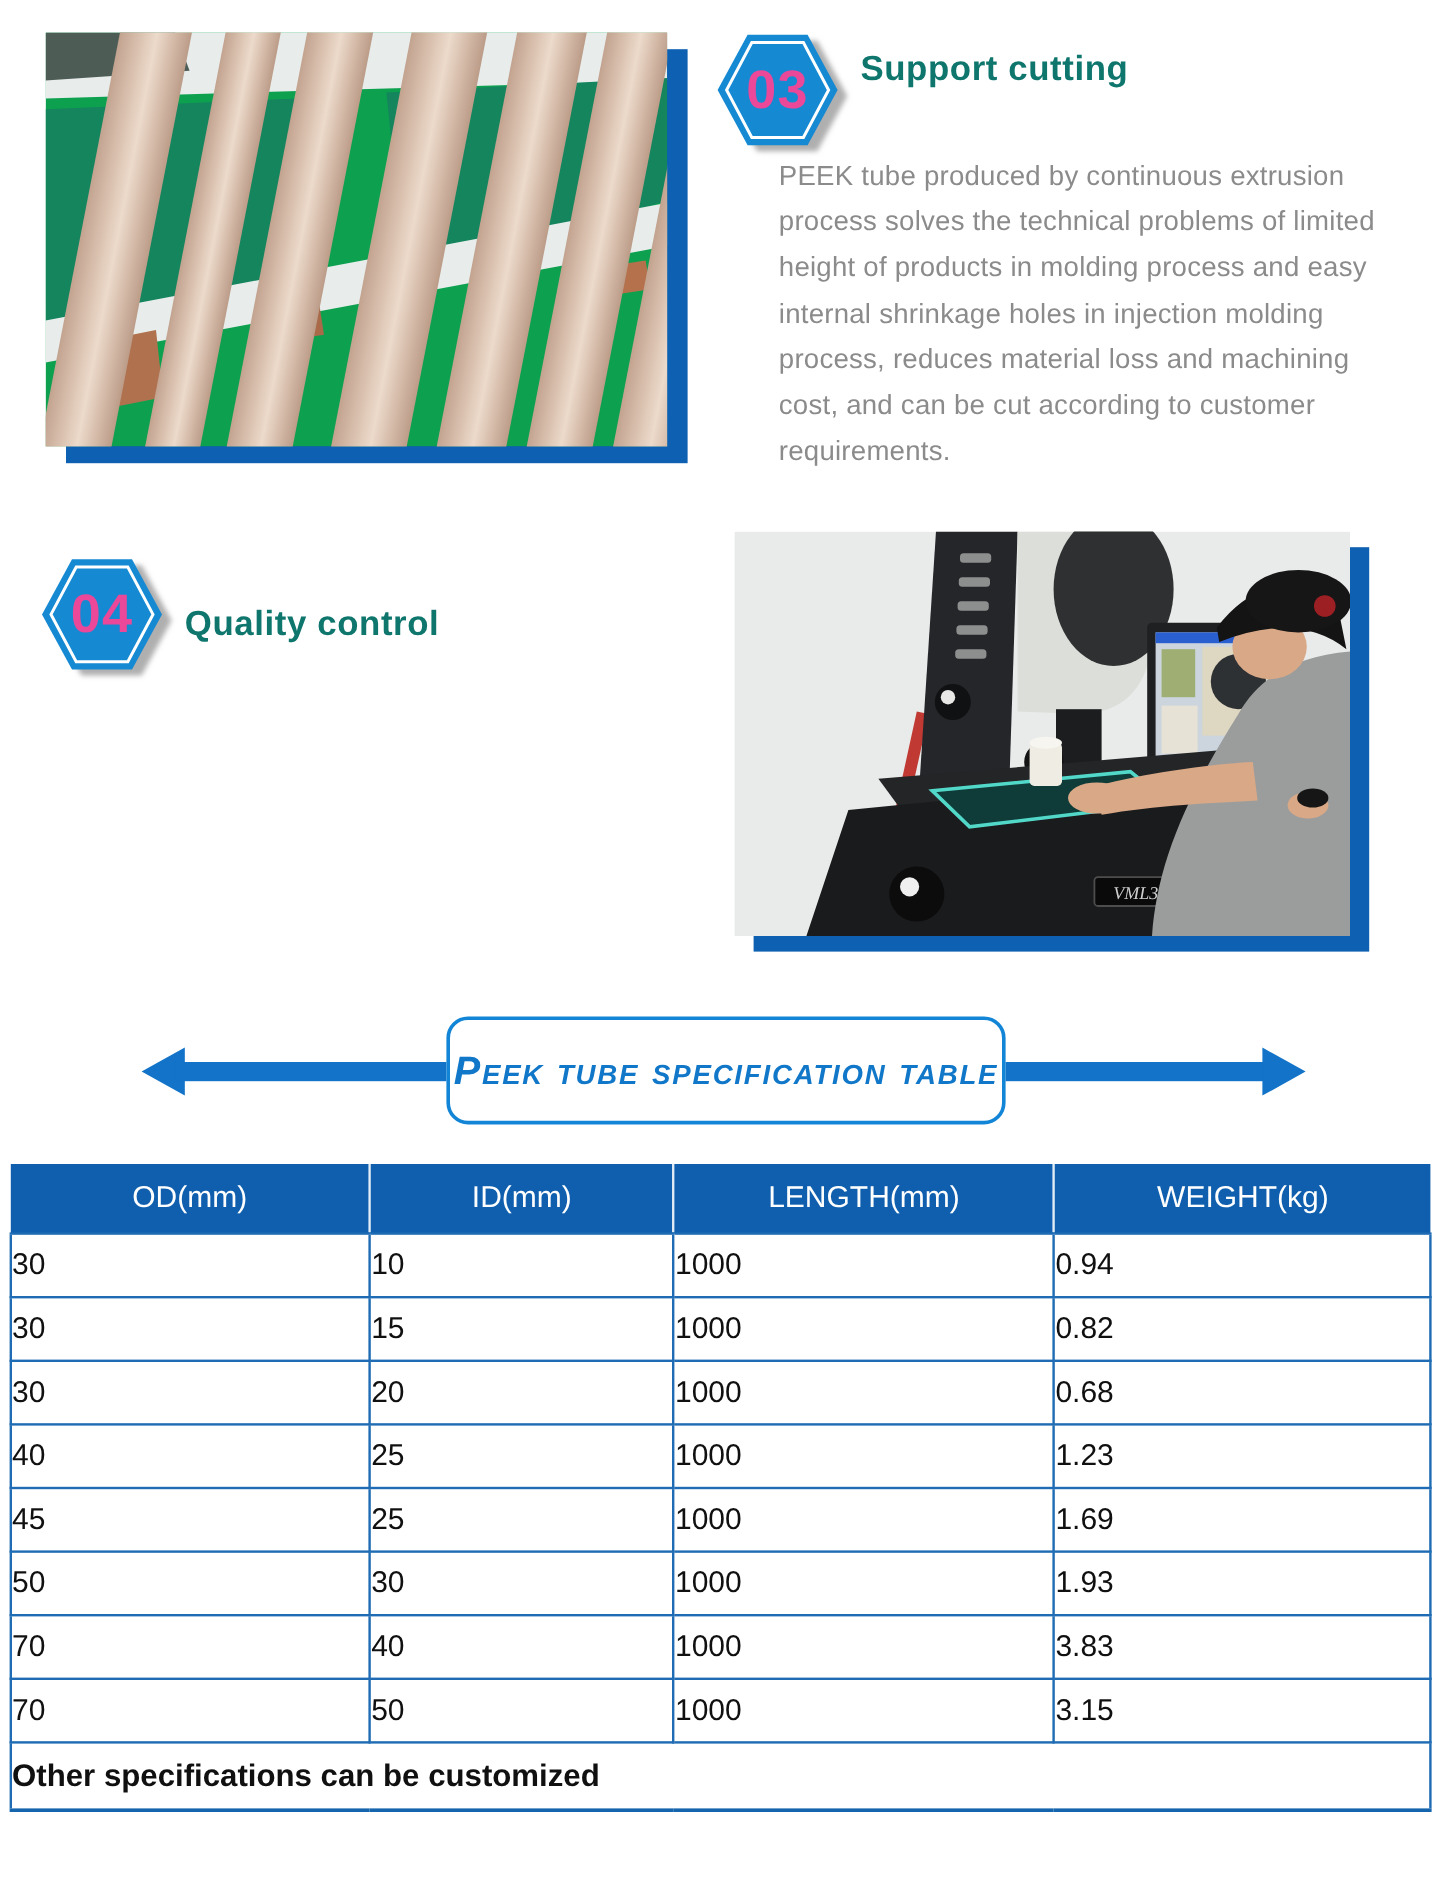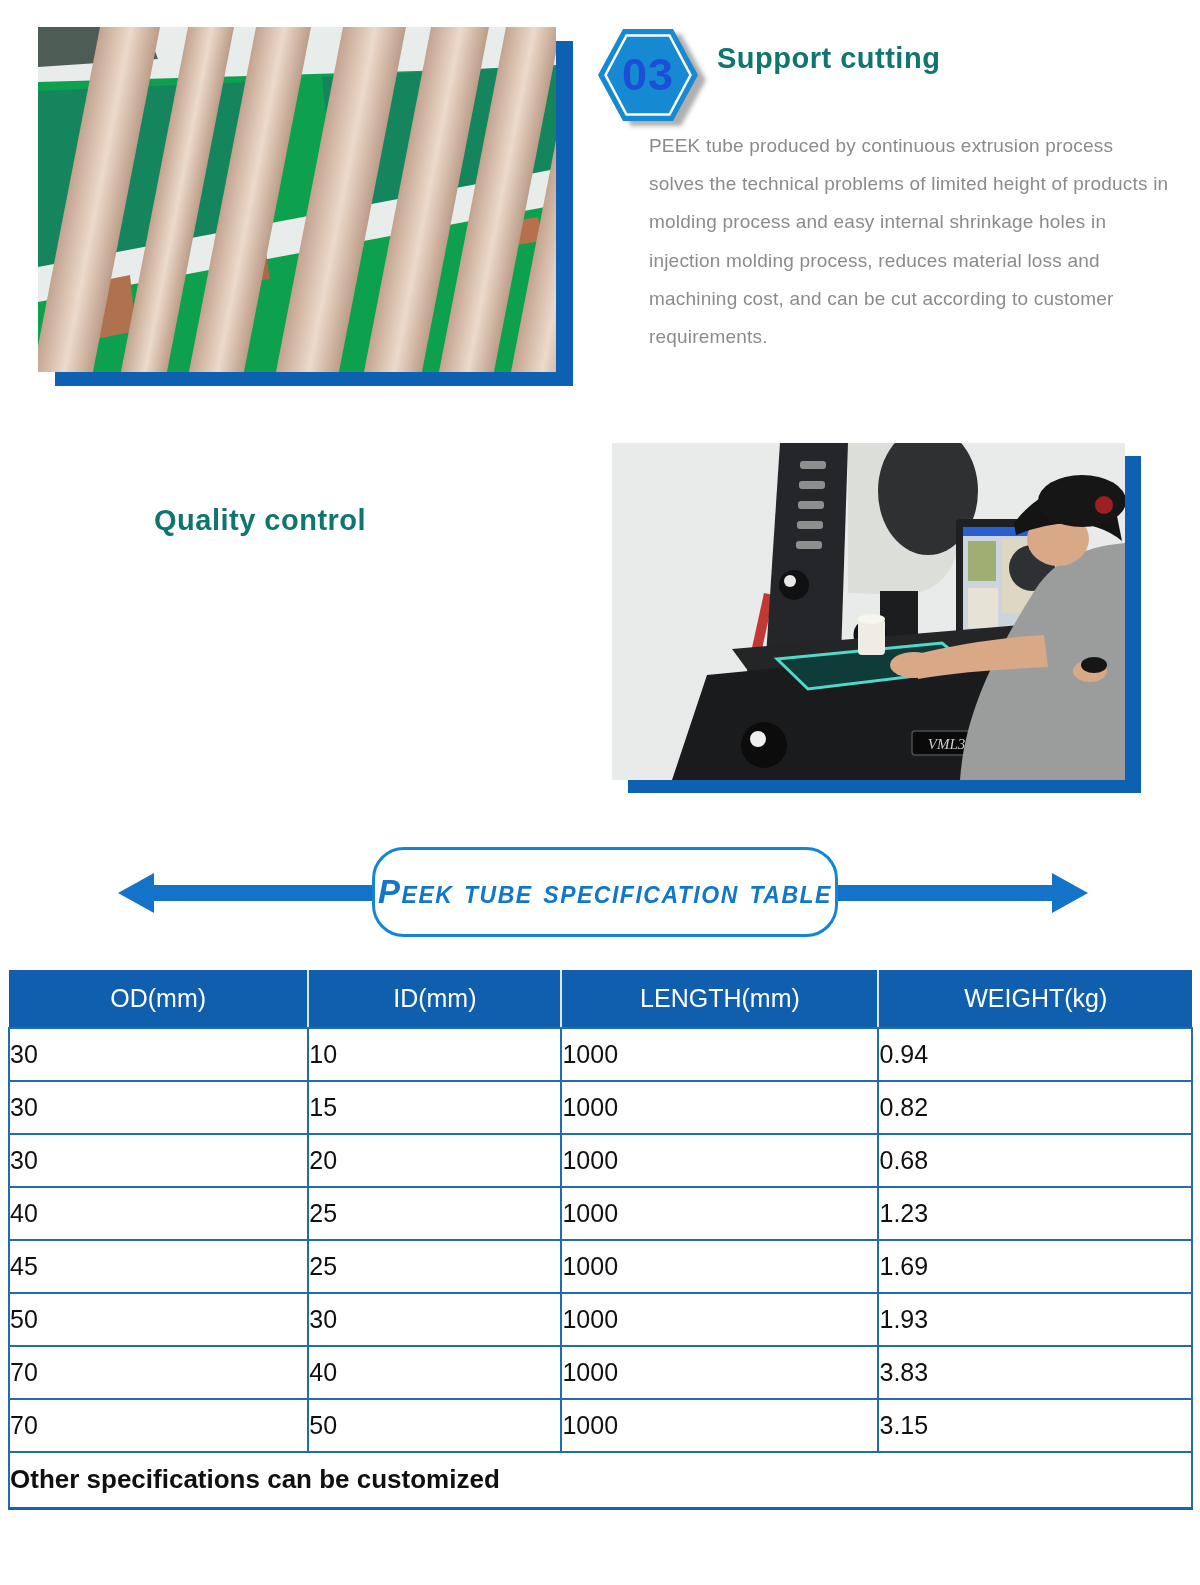--- a/index.html
+++ b/index.html
@@ -17,46 +17,46 @@
   #photo-tubes .photo-shadow { left:17px; top:14px; width:518px; height:345px; }
   #photo-qc { left:612px; top:443px; width:513px; height:337px; }
   #photo-qc .photo-shadow { left:16px; top:13px; width:513px; height:337px; }
   .photo { position:absolute; left:0; top:0; width:100%; height:100%; display:block; }
 
   
   .hex-badge { position:absolute; width:104px; height:96px; }
   .hex-badge svg { position:absolute; inset:0; width:100%; height:100%;
                    filter:drop-shadow(8px 5px 2px rgba(95,95,95,.5)); }
   .hex-num { position:absolute; inset:0; display:flex; align-items:center; justify-content:center;
-             color:#1d4ed8; font-size:45px; font-weight:bold; letter-spacing:1px; }
+             color:#ec4899; font-size:45px; font-weight:bold; letter-spacing:1px; }
   #badge-03 { left:596px; top:27px; }
   #badge-04 { left:33px;  top:464px; }
 
   .step-title { position:absolute; font-size:29px; font-weight:bold; color:#0f766e; letter-spacing:.5px; }
   #title-03 { left:717px; top:42px; }
   #title-04 { left:154px; top:504px; }
 
-  .step-body { position:absolute; font-size:19px; line-height:38.2px; color:#8b8b8b; letter-spacing:.2px; }
+  .step-body { position:absolute; font-size:23px; line-height:38.2px; color:#8b8b8b; letter-spacing:.2px; }
   #body-03 { left:649px; top:127px; width:524px; }
   #body-04 { left:104px; top:551px; width:502px; }
 
   
   .banner { position:absolute; left:0; top:845px; width:1200px; height:96px; }
   .arrow { position:absolute; height:40px; top:28px; }
   .arrow .shaft { position:absolute; top:12px; height:16px; background:#1273c8; }
   .arrow .head  { position:absolute; width:0; height:0;
                   border-top:20px solid transparent; border-bottom:20px solid transparent; }
   #arrow-left  { left:118px; width:254px; }
   #arrow-left .head  { left:0; border-right:36px solid #1273c8; }
   #arrow-left .shaft { left:28px; right:0; }
   #arrow-right { left:838px; width:250px; }
   #arrow-right .head  { right:0; border-left:36px solid #1273c8; }
   #arrow-right .shaft { left:0; right:28px; }
   .banner-box { position:absolute; left:372px; top:2px; width:466px; height:90px;
-                background:#fff; border:3px solid #1285d6; border-radius:32px;
+                background:#fff; border:3px solid #1285d6; border-radius:18px;
                 display:flex; align-items:center; justify-content:center; }
   .banner-title { font-style:italic; font-variant:small-caps; font-weight:600;
                   font-size:33px; color:#1177c8; letter-spacing:1.5px; white-space:nowrap; }
 
   
   .spec-table { position:absolute; left:8px; top:970px; width:1185px;
                 border-collapse:collapse; table-layout:fixed; }
   .spec-table th {
     background:#0f5fae; color:#fff; font-weight:400; font-size:25px; height:58px;
     border-left:2px solid rgba(255,255,255,.85); border-bottom:2px solid #1f6cb4;
@@ -114,20 +114,27 @@
   <span class="hex-badge" id="badge-03">
     <svg viewBox="0 0 104 96">
       <polygon points="27,2 77,2 102,48 77,94 27,94 2,48" fill="#1689d3"></polygon>
       <polygon points="30.5,8.5 73.5,8.5 94.5,48 73.5,87.5 30.5,87.5 9.5,48" fill="none" stroke="#ffffff" stroke-width="2.5"></polygon>
     </svg>
     <span class="hex-num">03</span>
   </span>
   <h2 class="step-title" id="title-03">Support cutting</h2>
   <p class="step-body" id="body-03">PEEK tube produced by continuous extrusion process solves the technical problems of limited height of products in molding process and easy internal shrinkage holes in injection molding process, reduces material loss and machining cost, and can be cut according to customer requirements.</p>
 
+  <span class="hex-badge" id="badge-04">
+    <svg viewBox="0 0 104 96">
+      <polygon points="27,2 77,2 102,48 77,94 27,94 2,48" fill="#1689d3"></polygon>
+      <polygon points="30.5,8.5 73.5,8.5 94.5,48 73.5,87.5 30.5,87.5 9.5,48" fill="none" stroke="#ffffff" stroke-width="2.5"></polygon>
+    </svg>
+    <span class="hex-num">04</span>
+  </span>
   <h2 class="step-title" id="title-04">Quality control</h2>
 
   <figure class="photo-wrap" id="photo-qc">
     <div class="photo-shadow"></div>
     <svg class="photo" viewBox="0 0 513 337" preserveAspectRatio="none">
       <rect x="0" y="0" width="513" height="337" fill="#e9ebea"></rect>
       <rect x="300" y="0" width="3" height="200" fill="#dcdedd"></rect>
       <polygon points="152,150 118,305 128,305 162,152" fill="#c03a33"></polygon>
       <g>
         <polygon points="168,0 236,0 226,305 148,305" fill="#24262a"></polygon>

